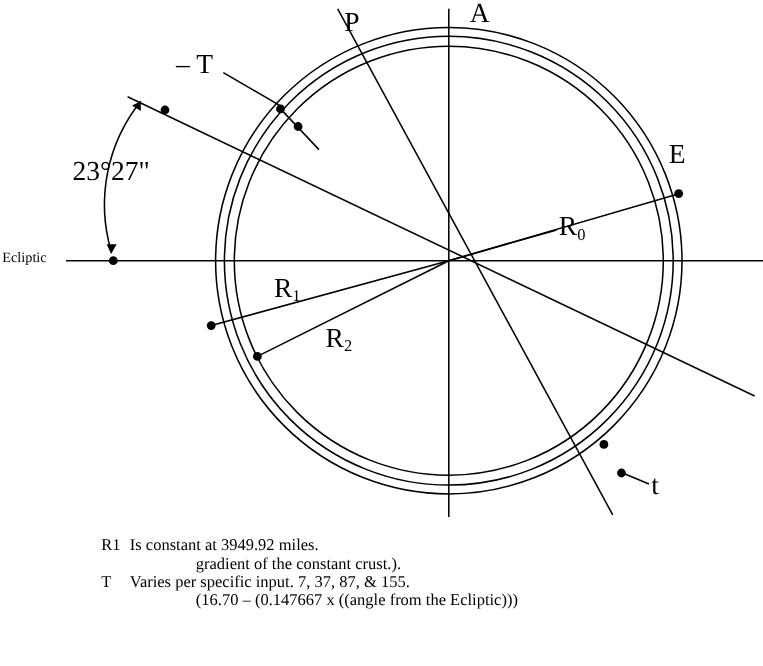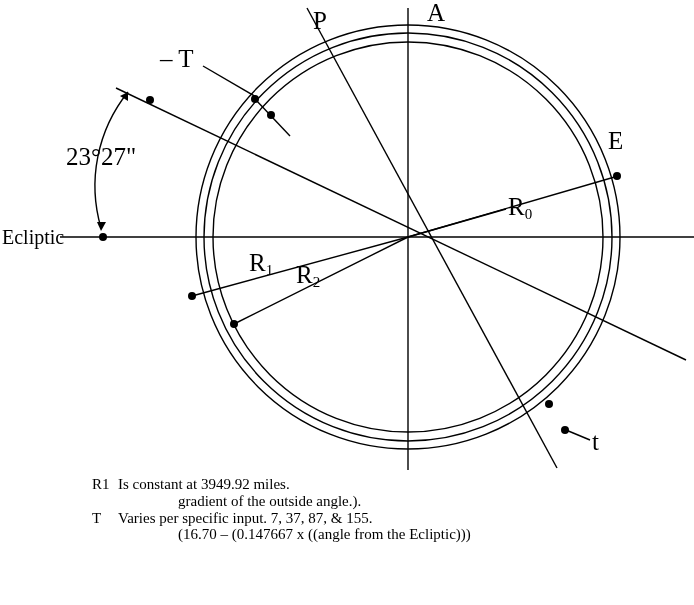--- a/index.html
+++ b/index.html
@@ -8,23 +8,23 @@
     background:#ffffff;
     font-family:"Liberation Serif", serif;
     color:#000000;
     position:relative;
     overflow:hidden;
   }
   #stage{position:absolute;left:0;top:0;width:694px;height:605px;}
   svg#diagram{position:absolute;left:0;top:0;width:694px;height:605px;}
   .lbl{position:absolute;white-space:pre;line-height:1;}
   .lbl-big{font-size:25px;}
-  .lbl-small{font-size:20px;}
+  .lbl-small{font-size:13px;}
   .sub{font-size:15px;vertical-align:-4px;}
-  .legend{position:absolute;left:92px;top:476px;width:600px;font-size:15px;line-height:1.12;}
+  .legend{position:absolute;left:92px;top:488px;width:600px;font-size:15px;line-height:1.12;}
   .legend .row{display:block;white-space:pre;}
   .legend .key{display:inline-block;width:26px;}
   .legend .indent{display:inline-block;width:60px;}
 </style>
 </head>
 <body>
 
 <div id="stage">
 
   <svg id="diagram" viewBox="0 0 694 605">
@@ -69,26 +69,26 @@
 
   <div class="lbl lbl-big" style="left:427px;top:0px;">A</div>
   <div class="lbl lbl-big" style="left:313px;top:8px;">P</div>
   <div class="lbl lbl-big" style="left:160px;top:46px;">– T</div>
   <div class="lbl lbl-big" style="left:608px;top:128px;">E</div>
 
   <div class="lbl lbl-big" style="left:508px;top:194px;"><span>R</span><span class="sub">0</span></div>
 
   <div class="lbl lbl-big" style="left:249px;top:250px;"><span>R</span><span class="sub">1</span></div>
 
-  <div class="lbl lbl-big" style="left:296px;top:262px;"><span>R</span><span class="sub">2</span></div>
+  <div class="lbl lbl-big" style="left:296px;top:295px;"><span>R</span><span class="sub">2</span></div>
 
   <div class="lbl lbl-big" style="left:592px;top:429px;">t</div>
   <div class="lbl lbl-big" style="left:66px;top:144px;">23°27"</div>
   <div class="lbl lbl-small" style="left:2px;top:227px;">Ecliptic</div>
 
   <div class="legend">
     <span class="row"><span class="key">R1</span><span>Is constant at 3949.92 miles.</span></span>
-    <span class="row"><span class="key"></span><span class="indent"></span><span>gradient of the outside angle.).</span></span>
+    <span class="row"><span class="key"></span><span class="indent"></span><span>gradient of the constant crust.).</span></span>
     <span class="row"><span class="key">T</span><span>Varies per specific input. 7, 37, 87, &amp; 155.</span></span>
     <span class="row"><span class="key"></span><span class="indent"></span><span>(16.70 – (0.147667 x ((angle from the Ecliptic)))</span></span>
   </div>
 
 </div>
 
 </body></html>

